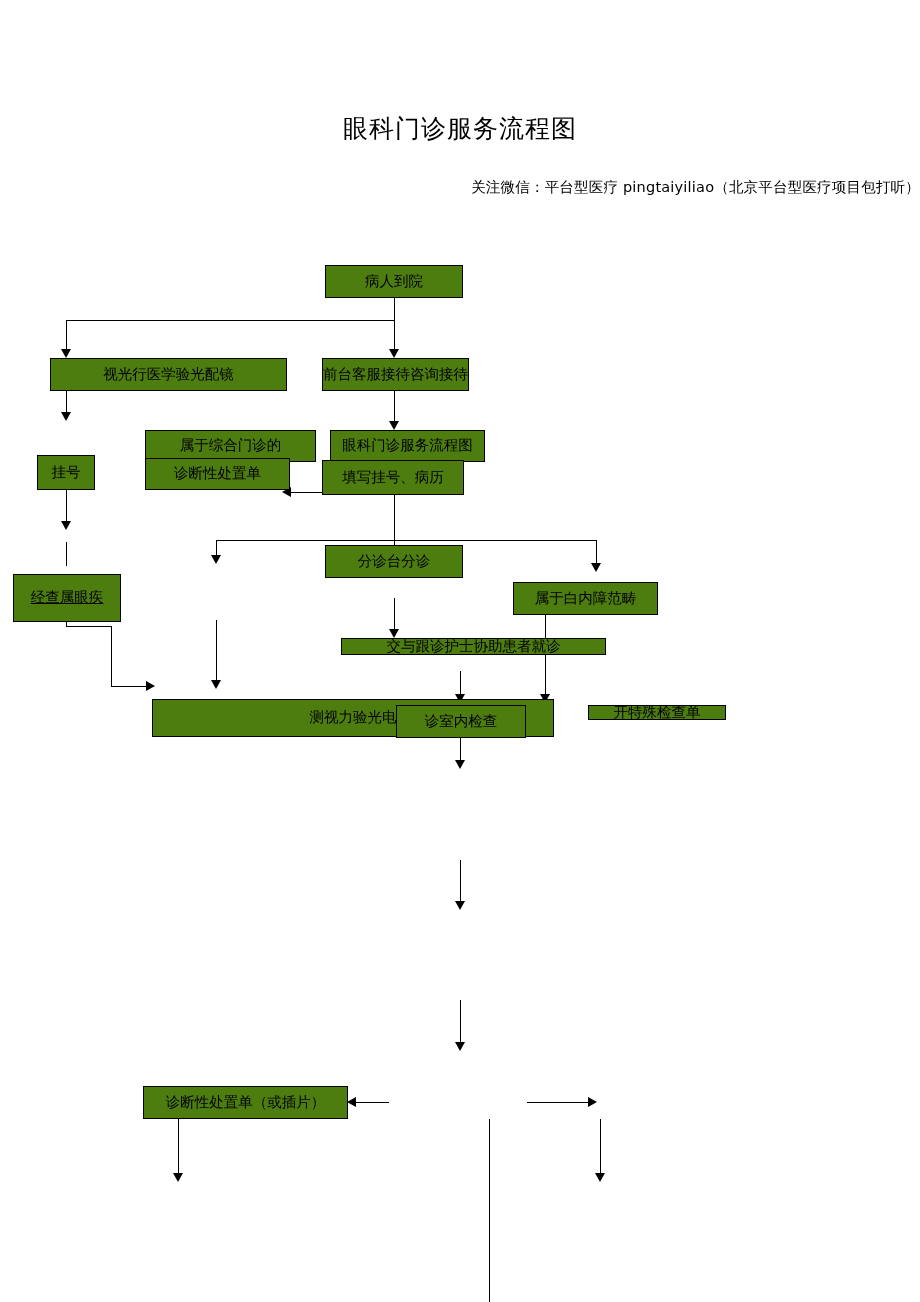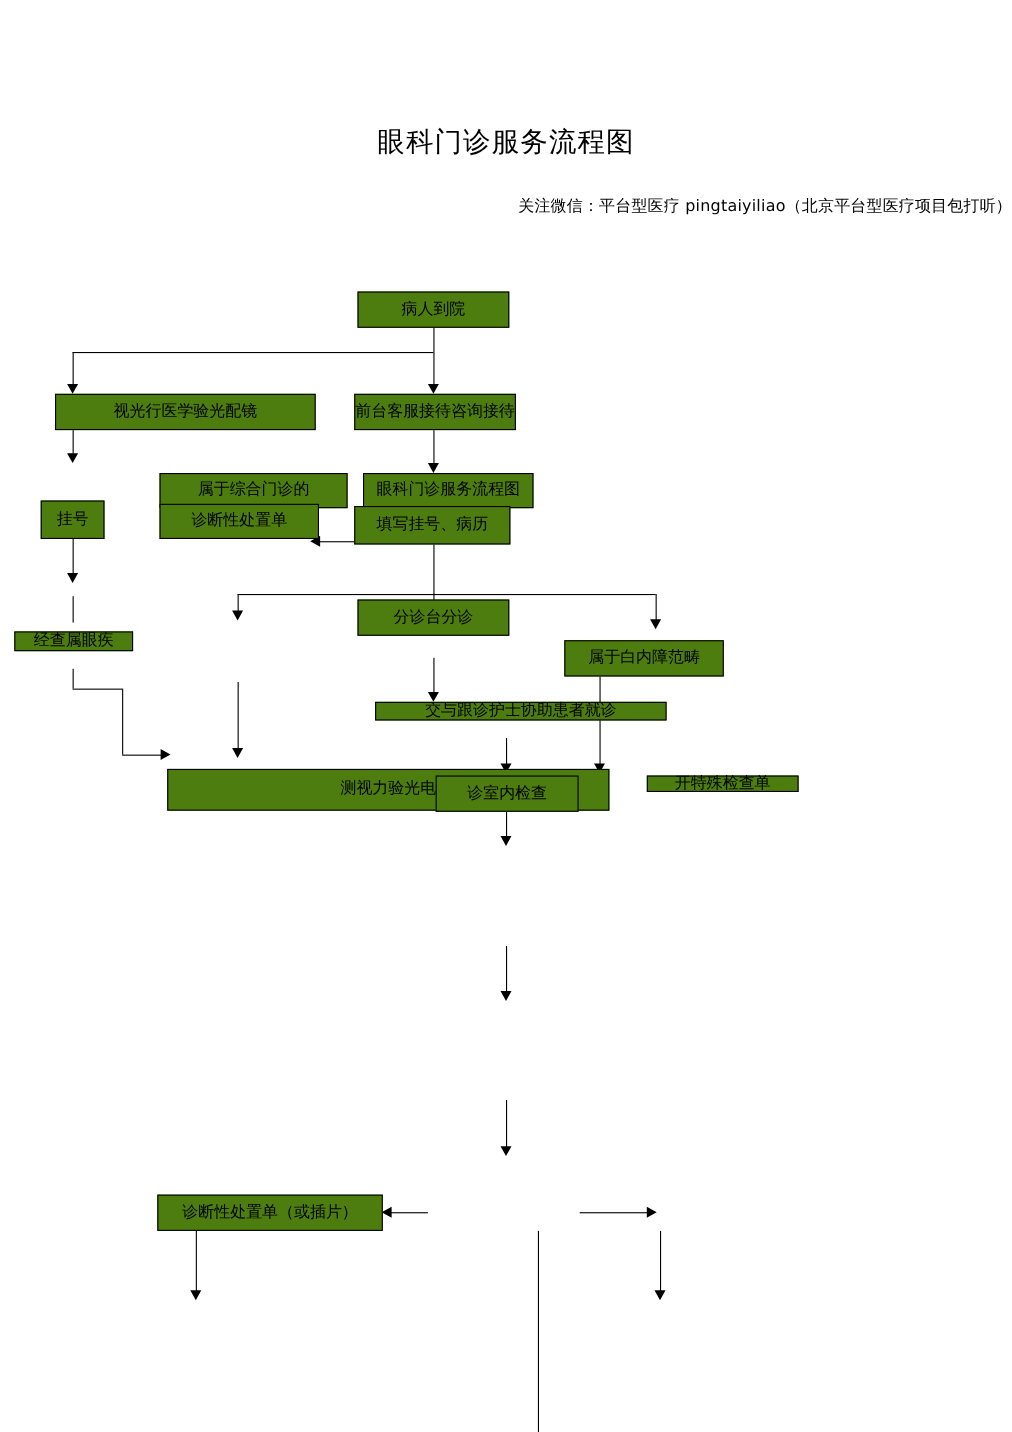--- a/index.html
+++ b/index.html
@@ -104,21 +104,21 @@
   <div class="box" style="left:37px; top:455px; width:58px; height:35px;">挂号</div>
 
   <div class="box" style="left:145px; top:430px; width:171px; height:32px;">属于综合门诊的</div>
 
   <div class="box" style="left:145px; top:458px; width:145px; height:32px;">诊断性处置单</div>
 
   <div class="box" style="left:330px; top:430px; width:155px; height:32px;">眼科门诊服务流程图</div>
 
   <div class="box" style="left:322px; top:460px; width:142px; height:35px;">填写挂号、病历</div>
 
-  <div class="box" style="left:13px; top:574px; width:108px; height:18px;">经查属眼疾</div>
+  <div class="box" style="left:13px; top:574px; width:108px; height:48px;text-decoration:underline;">经查属眼疾</div>
 
   <div class="box" style="left:325px; top:545px; width:138px; height:33px;">分诊台分诊</div>
 
   <div class="box" style="left:513px; top:582px; width:145px; height:33px;">属于白内障范畴</div>
 
   <div class="box" style="left:341px; top:638px; width:265px; height:17px;">交与跟诊护士协助患者就诊</div>
 
   <div class="box" style="left:152px; top:699px; width:402px; height:38px;">测视力验光电</div>
 
   <div class="box" style="left:396px; top:705px; width:130px; height:33px;">诊室内检查</div>

